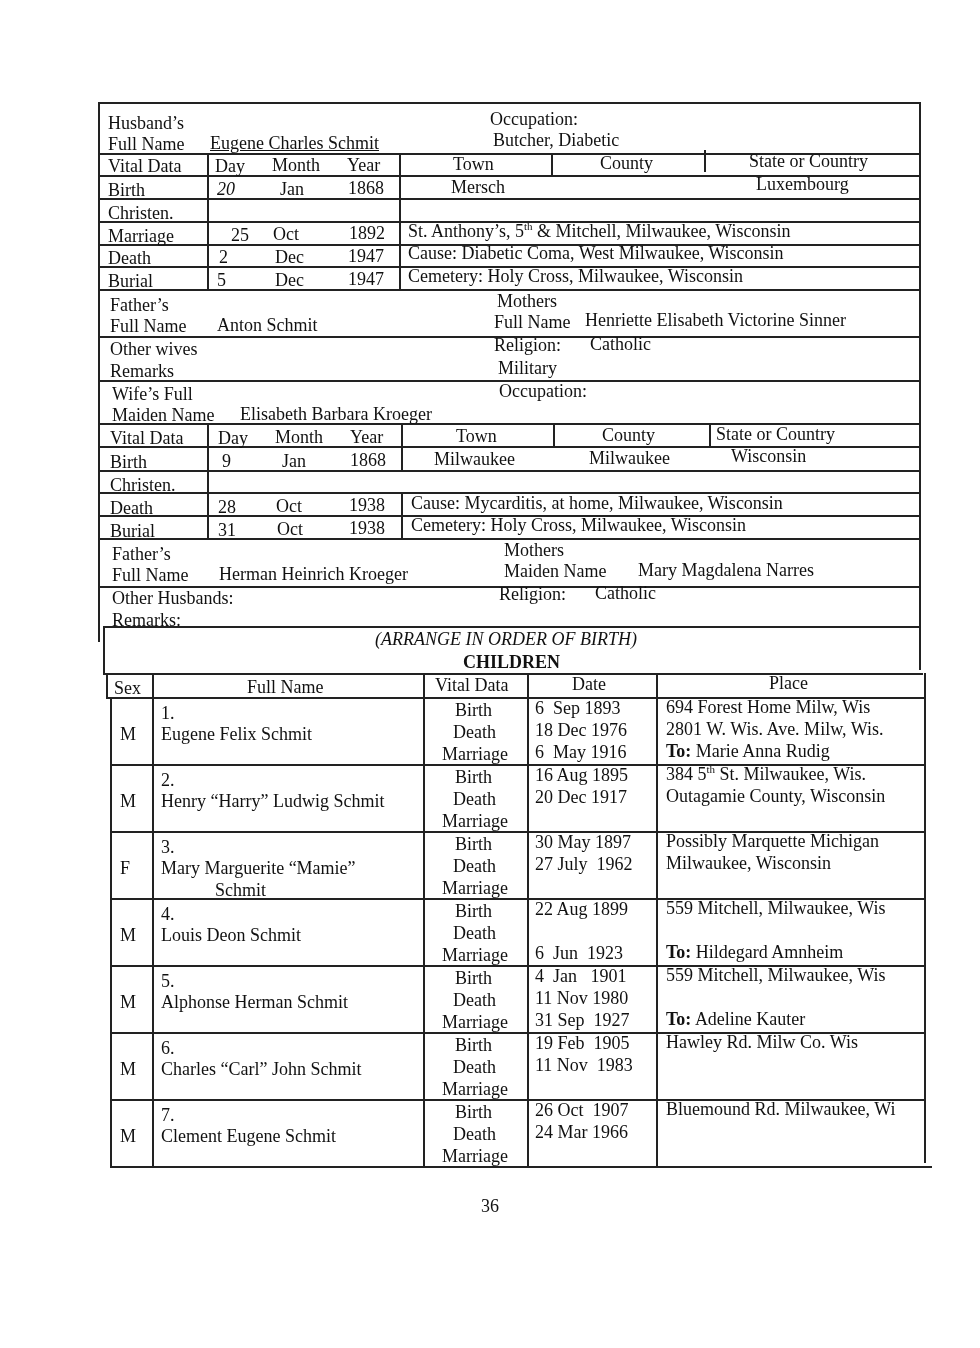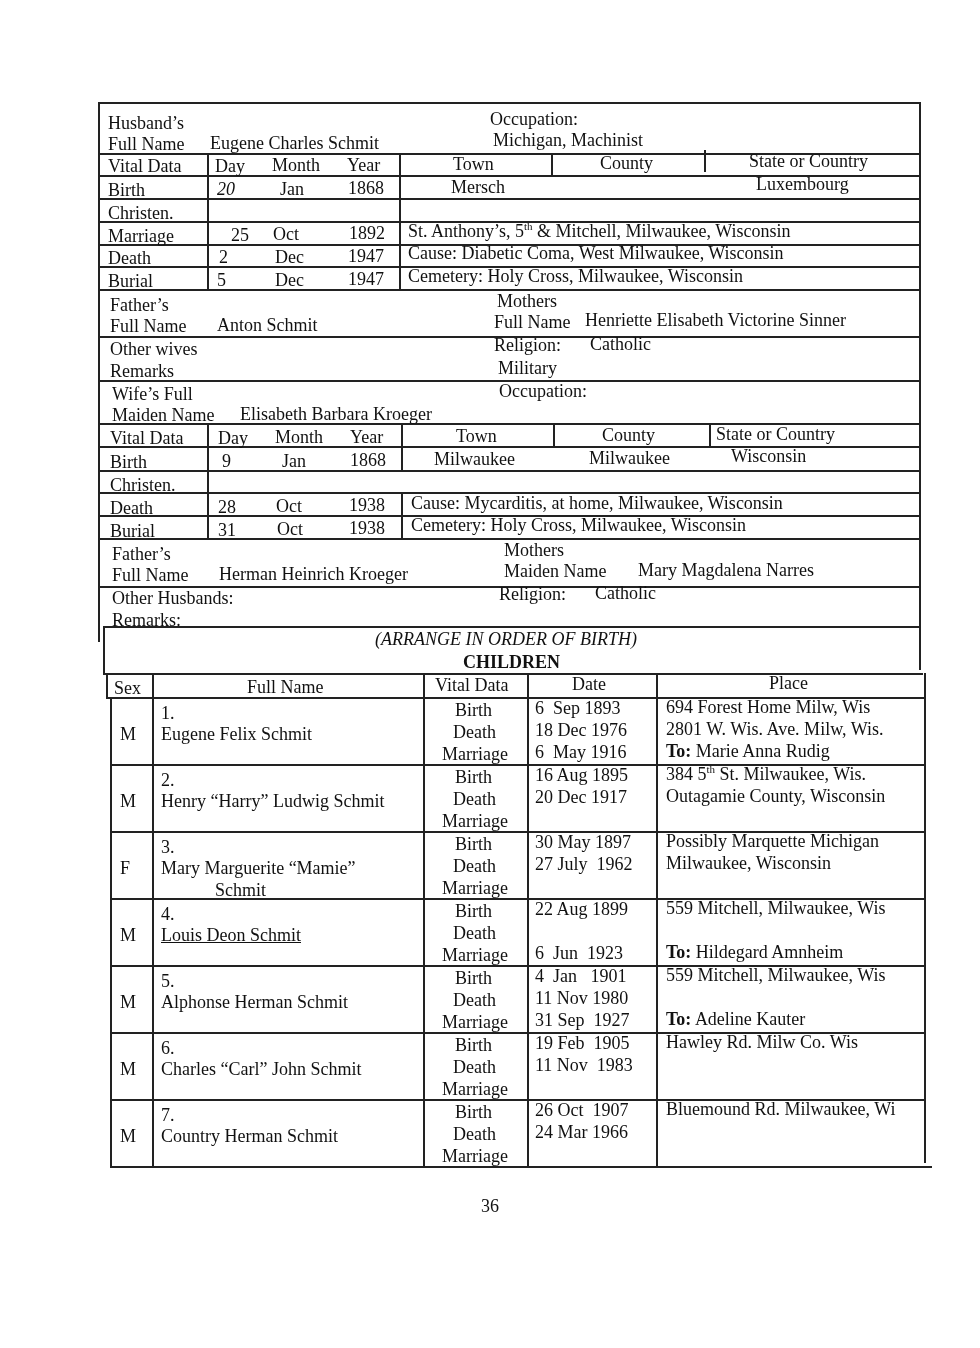--- a/index.html
+++ b/index.html
@@ -30,23 +30,23 @@
 <div class="vl" style="left:207px;top:153px;height:136px;"></div>
 <div class="vl" style="left:399px;top:153px;height:136px;"></div>
 <div class="vl" style="left:551px;top:153px;height:22px;"></div>
 <div class="vl" style="left:704px;top:150px;height:22px;"></div>
 <div class="hl" style="left:98px;top:336px;width:822px;"></div>
 <div class="hl" style="left:98px;top:380px;width:822px;"></div>
 <div class="hl" style="left:98px;top:423px;width:822px;"></div>
 
 <div class="t" style="left:108px;top:114px;">Husband’s</div>
 <div class="t" style="left:108px;top:135px;">Full Name</div>
-<div class="t" style="left:210px;top:134px;">Eugene Charles Schmit</div>
+<div class="t" style="left:210px;top:134px;text-decoration:underline;">Eugene Charles Schmit</div>
 <div class="t" style="left:490px;top:110px;">Occupation:</div>
-<div class="t" style="left:493px;top:131px;">Michigan,  Machinist</div>
+<div class="t" style="left:493px;top:131px;">Butcher,  Diabetic</div>
 
 <div class="t" style="left:108px;top:157px;">Vital Data</div>
 <div class="t" style="left:215px;top:157px;">Day</div>
 <div class="t" style="left:272px;top:156px;">Month</div>
 <div class="t" style="left:347px;top:156px;">Year</div>
 <div class="t" style="left:453px;top:155px;">Town</div>
 <div class="t" style="left:600px;top:154px;">County</div>
 <div class="t" style="left:749px;top:152px;">State or Country</div>
 
 <div class="t" style="left:108px;top:181px;">Birth</div>
@@ -202,21 +202,21 @@
       <div class="t" style="left:455px;top:835px;">Birth</div>
       <div class="t" style="left:453px;top:857px;">Death</div>
       <div class="t" style="left:442px;top:879px;">Marriage</div>
       <div class="t" style="left:535px;top:833px;white-space:pre;text-align:right;">30 May 1897</div>
       <div class="t" style="left:535px;top:855px;white-space:pre;">27 July  1962</div>
       <div class="t" style="left:666px;top:832px;">Possibly Marquette Michigan</div>
       <div class="t" style="left:666px;top:854px;">Milwaukee, Wisconsin</div>
       <div class="hl" style="left:110px;top:898px;width:815px;"></div>
       <div class="t" style="left:120px;top:926px;">M</div>
       <div class="t" style="left:161px;top:905px;">4.</div>
-      <div class="t" style="left:161px;top:926px;text-decoration:underline;">Louis Deon Schmit</div>
+      <div class="t" style="left:161px;top:926px;">Louis Deon Schmit</div>
       <div class="t" style="left:455px;top:902px;">Birth</div>
       <div class="t" style="left:453px;top:924px;">Death</div>
       <div class="t" style="left:442px;top:946px;">Marriage</div>
       <div class="t" style="left:535px;top:900px;white-space:pre;">22 Aug 1899</div>
       <div class="t" style="left:535px;top:944px;white-space:pre;">6  Jun  1923</div>
       <div class="t" style="left:666px;top:899px;">559 Mitchell, Milwaukee, Wis</div>
       <div class="t" style="left:666px;top:943px;"><b>To:</b> <span>Hildegard Amnheim</span></div>
       <div class="hl" style="left:110px;top:965px;width:815px;"></div>
       <div class="t" style="left:120px;top:993px;">M</div>
       <div class="t" style="left:161px;top:972px;">5.</div>
@@ -235,21 +235,21 @@
       <div class="t" style="left:161px;top:1060px;">Charles “Carl” John Schmit</div>
       <div class="t" style="left:455px;top:1036px;">Birth</div>
       <div class="t" style="left:453px;top:1058px;">Death</div>
       <div class="t" style="left:442px;top:1080px;">Marriage</div>
       <div class="t" style="left:535px;top:1034px;white-space:pre;">19 Feb  1905</div>
       <div class="t" style="left:535px;top:1056px;white-space:pre;">11 Nov  1983</div>
       <div class="t" style="left:666px;top:1033px;">Hawley Rd. Milw Co.  Wis</div>
       <div class="hl" style="left:110px;top:1099px;width:815px;"></div>
       <div class="t" style="left:120px;top:1127px;">M</div>
       <div class="t" style="left:161px;top:1106px;">7.</div>
-      <div class="t" style="left:161px;top:1127px;">Country Herman Schmit</div>
+      <div class="t" style="left:161px;top:1127px;">Clement Eugene Schmit</div>
       <div class="t" style="left:455px;top:1103px;">Birth</div>
       <div class="t" style="left:453px;top:1125px;">Death</div>
       <div class="t" style="left:442px;top:1147px;">Marriage</div>
       <div class="t" style="left:535px;top:1101px;white-space:pre;">26 Oct  1907</div>
       <div class="t" style="left:535px;top:1123px;white-space:pre;">24 Mar 1966</div>
       <div class="t" style="left:666px;top:1100px;">Bluemound Rd. Milwaukee, Wi</div>
     </div>
 
 <div class="hl" style="left:110px;top:1166px;width:822px;"></div>
 

